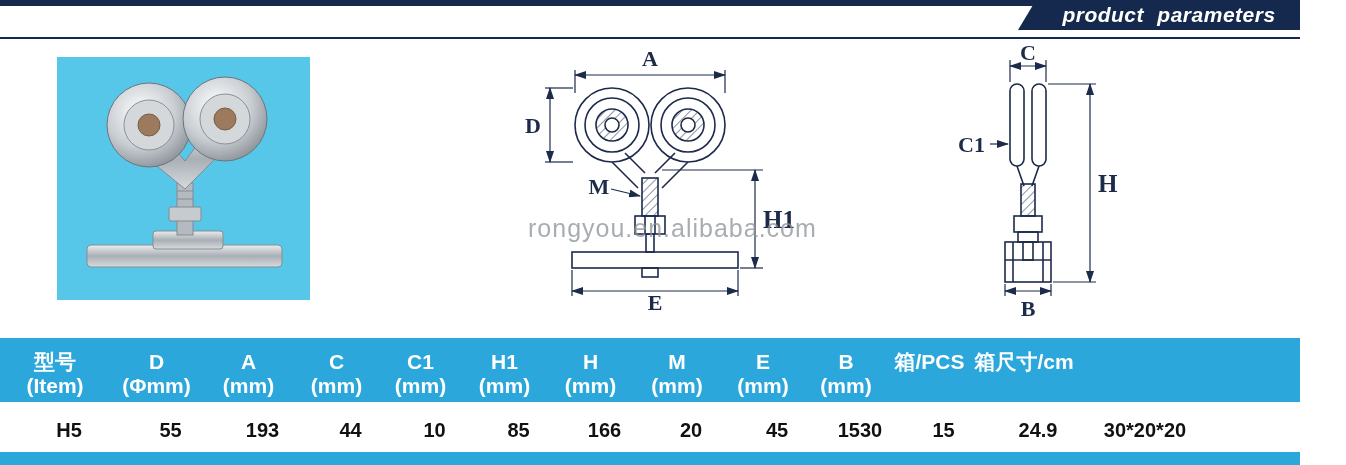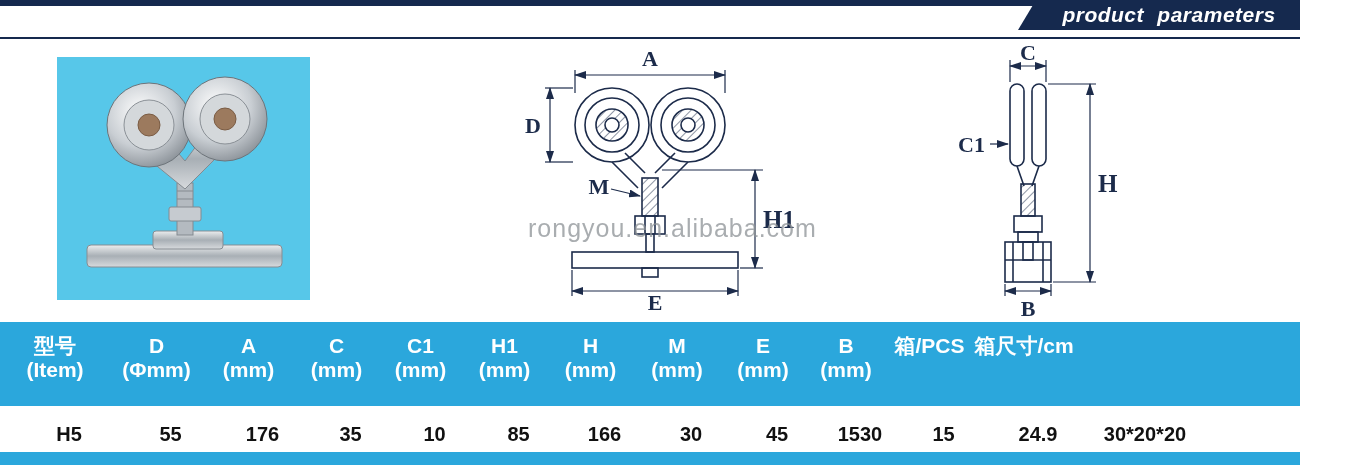--- a/index.html
+++ b/index.html
@@ -33,21 +33,21 @@
   .dim-label text{font-family:"Liberation Serif",serif;font-weight:bold;font-size:22px;fill:var(--ink);}
   .dim-label text.big{font-size:25px;}
 
   .watermark{position:absolute;left:528px;top:214px;font-size:25px;color:#8d9296;opacity:.75;
              letter-spacing:1px;z-index:5;white-space:nowrap;}
 
   
   .param-table{position:absolute;left:0;top:322px;width:1346px;}
   .grid-row{display:grid;
     grid-template-columns:110px 93px 91px 85px 83px 85px 87px 86px 86px 80px 87px 102px 112px 1fr;}
-  .thead{background:var(--accent);padding:11px 0 24px 0;}
+  .thead{background:var(--accent);padding:11px 0 4px 0;margin-top:16px;}
   .th{display:flex;flex-direction:column;align-items:center;justify-content:flex-start;
       color:#fff;font-weight:bold;text-align:center;}
   .th .l1{font-size:21px;line-height:25px;}
   .th .l2{font-size:21px;line-height:24px;min-height:24px;}
   .tbody{background:#fff;}
   .td{display:flex;align-items:center;justify-content:center;height:56px;
       font-weight:bold;font-size:20px;color:#111;text-align:center;margin-left:28px;}
   .bottom-strip{position:absolute;left:0;bottom:0;width:100%;height:13px;background:var(--accent);}
 </style>
 </head>
@@ -235,26 +235,26 @@
         <span class="l2"></span>
       </div>
       <div class="th">
         <span class="l1">箱尺寸/cm</span>
         <span class="l2"></span>
       </div>
     </div>
     <div class="grid-row tbody">
       <div class="td">H5</div>
       <div class="td">55</div>
-      <div class="td">176</div>
-      <div class="td">35</div>
+      <div class="td">193</div>
+      <div class="td">44</div>
       <div class="td">10</div>
       <div class="td">85</div>
       <div class="td">166</div>
-      <div class="td">30</div>
+      <div class="td">20</div>
       <div class="td">45</div>
       <div class="td">1530</div>
       <div class="td">15</div>
       <div class="td">24.9</div>
       <div class="td">30*20*20</div>
     </div>
   </div>
 
   <div class="bottom-strip"></div>
 

